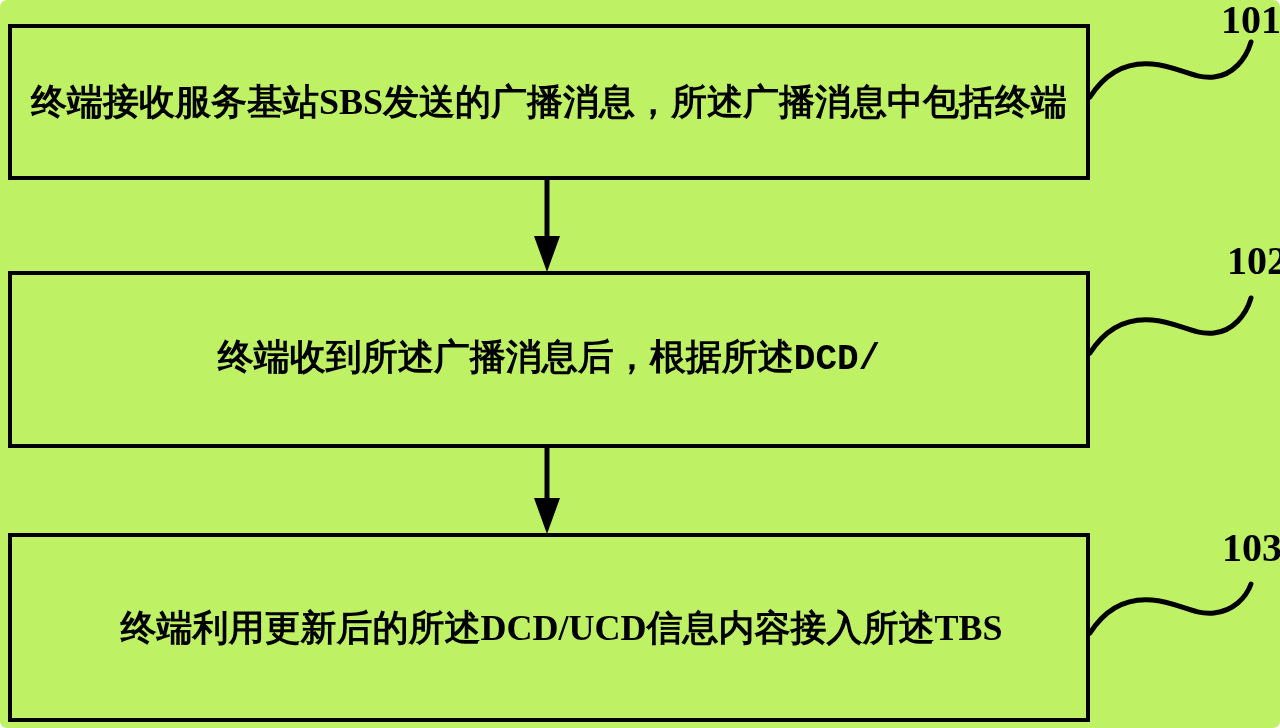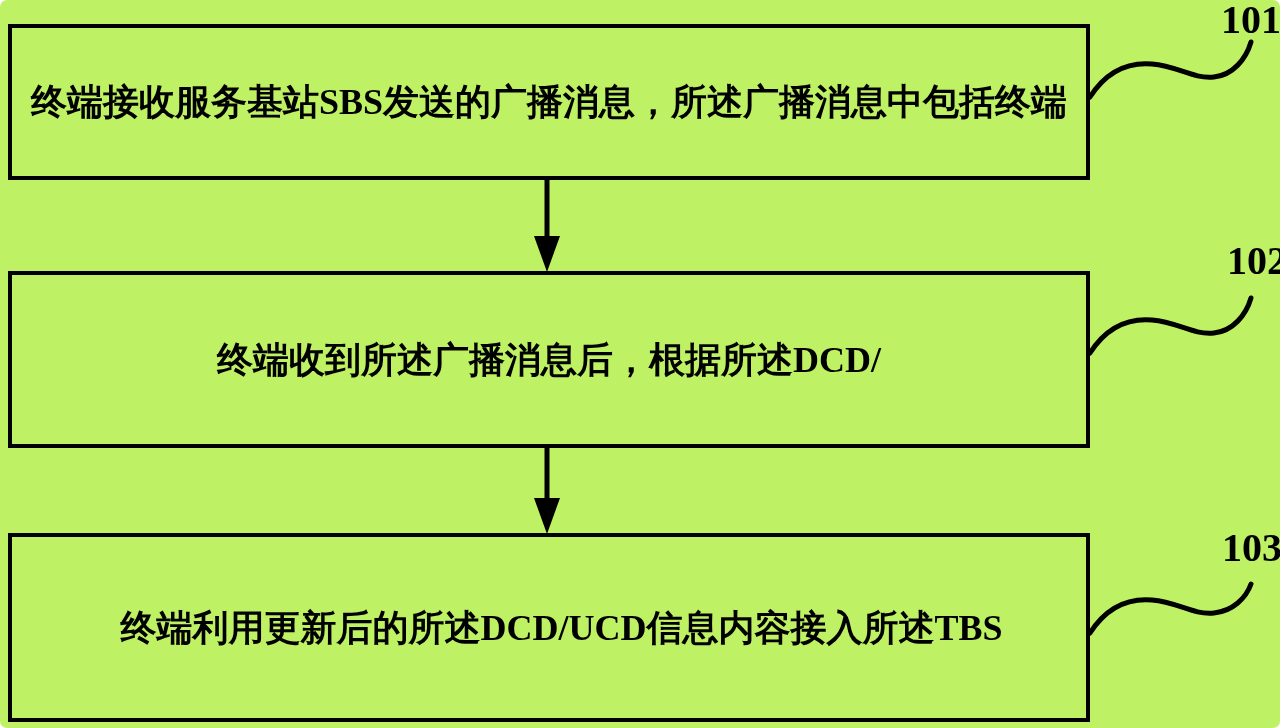--- a/index.html
+++ b/index.html
@@ -27,21 +27,21 @@
     align-items: center;
     text-align: center;
     font-weight: bold;
   }
   #box-101 {
     left: 8px; top: 24px; width: 1082px; height: 156px;
     font-size: 36px; line-height: 50px;
   }
   #box-102 {
     left: 8px; top: 271px; width: 1082px; height: 177px;
-    font-size: 36px; line-height: 48px;
+    font-size: 36px; line-height: 48px; font-family: Liberation Mono, monospace;
   }
   #box-103 {
     left: 8px; top: 533px; width: 1082px; height: 189px;
     font-size: 36px; line-height: 48px; padding-left: 25px;
   }
   .text-line {
     white-space: nowrap;
   }
   .step-label {
     position: absolute;

